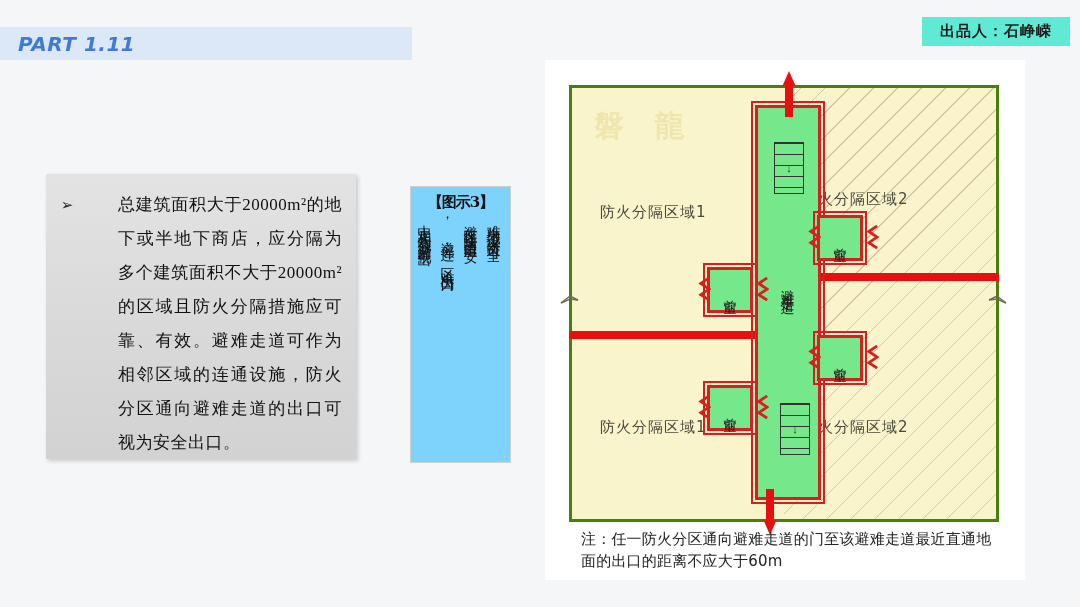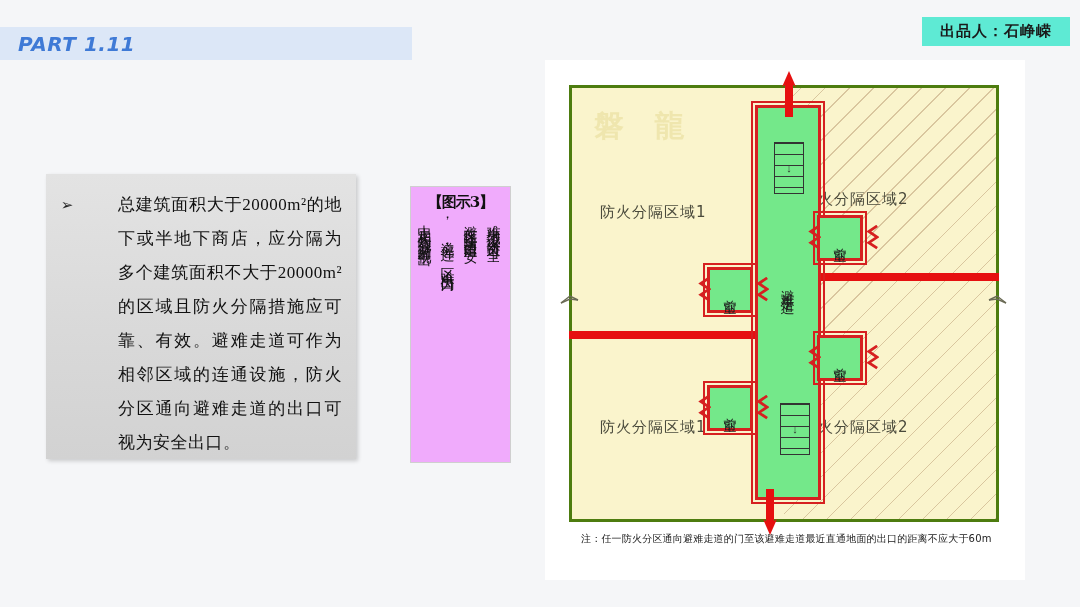--- a/index.html
+++ b/index.html
@@ -63,21 +63,21 @@
     font-size:17px; line-height:34px; color:#111;
     letter-spacing:.5px; text-align:justify;
     font-family:Liberation Serif, serif;
     margin-left:40px;
   }
 
   
   #vcap-box{
     position:absolute; left:410px; top:186px;
     width:101px; height:277px;
-    background:#f0abfc;
+    background:#7dd3fc;
     border:1px solid #cfcfcf;
     padding:6px 5px 4px 5px;
     font-family:"DejaVu Serif","Liberation Serif",serif;
   }
   #vcap-title{
     font-size:15px; color:#111; font-weight:600;
     text-align:center; letter-spacing:-1px;
     margin-bottom:2px;
     white-space:nowrap;
   }
@@ -210,21 +210,21 @@
   
   .exit-arrow{ position:absolute; }
 
   
   .break-sym{ position:absolute; }
 
   
   #plan-note{
     position:absolute; left:36px; top:468px;
     width:420px;
-    font-size:10px; line-height:22px; color:#222;
+    font-size:15px; line-height:22px; color:#222;
     font-family:"DejaVu Sans","Liberation Sans",sans-serif;
     letter-spacing:.2px;
   }
 </style>
 </head>
 <body>
 
 <div id="title-bar">
   <span id="part-label">PART 1.11</span>
 </div>

